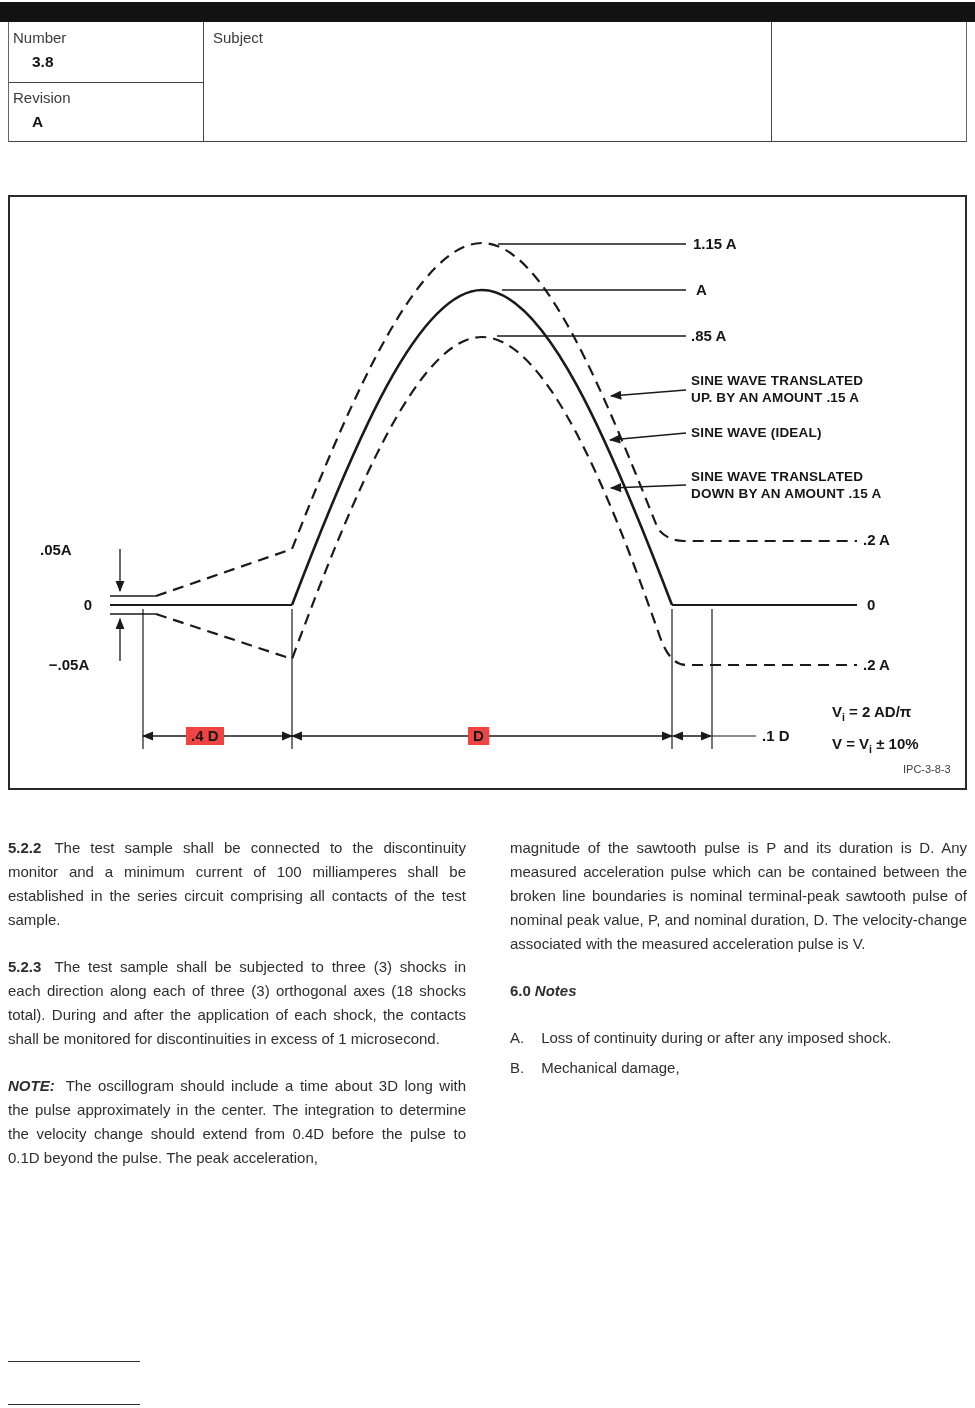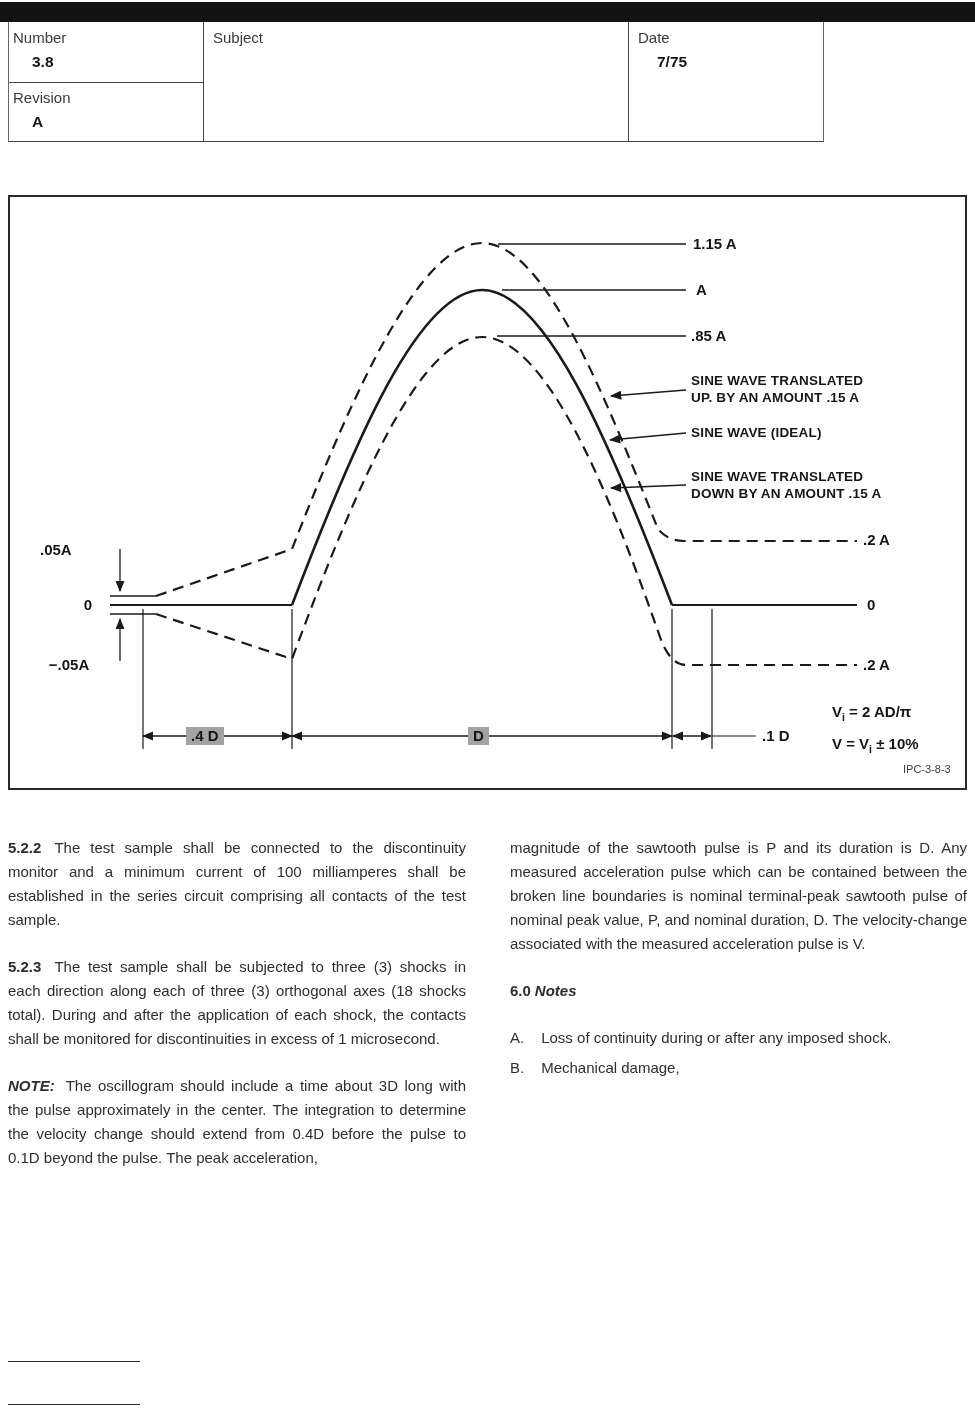--- a/index.html
+++ b/index.html
@@ -4,21 +4,21 @@
 <style>
   html,body { margin:0; padding:0; background:#ffffff; }
   .page {
     position:relative; width:975px; height:1408px; background:#ffffff;
     font-family:"Liberation Sans", sans-serif; color:#2e2e2e; overflow:hidden;
   }
   .topbar { position:absolute; top:2px; left:0; width:975px; height:20px; background:#121212; }
 
   
   .hdr {
-    position:absolute; top:22px; left:8px; width:816px; height:120px;
+    position:absolute; top:22px; left:8px; width:959px; height:120px;
     border-left:1px solid #666; border-right:1px solid #666; border-bottom:1px solid #444;
     display:grid; grid-template-columns:195px 1fr 194px; box-sizing:border-box;
   }
   .hdr-left { border-right:1px solid #444; display:flex; flex-direction:column; }
   .hdr-cell-top { height:61px; border-bottom:1px solid #444; padding:7px 0 0 4px; box-sizing:border-box; }
   .hdr-cell-bot { flex:1; padding:6px 0 0 4px; }
   .hdr-mid { border-right:1px solid #444; padding:7px 0 0 9px; }
   .hdr-right { padding:7px 0 0 9px; }
   .hdr-label { font-size:15px; color:#3a3a3a; }
   .hdr-value { font-size:15.5px; font-weight:700; color:#141414; margin-top:7px; margin-left:19px; }
@@ -27,21 +27,21 @@
   .figure {
     position:absolute; top:195px; left:8px; width:959px; height:595px;
     border:2px solid #2a2a2a; box-sizing:border-box;
   }
   .figure svg { position:absolute; top:0; left:0; width:100%; height:100%; }
   .fig-label {
     position:absolute; font-weight:700; font-size:15px; color:#161616;
     white-space:nowrap; line-height:18px;
   }
   .fig-callout { font-size:13.5px; line-height:17px; letter-spacing:0.2px; }
-  .dim-label { background:#a3a3a3; padding:0 5px; }
+  .dim-label { background:#ef4444; padding:0 5px; }
   .formula { font-size:15px; }
   .formula sub { font-size:10.5px; }
   .fig-id { position:absolute; font-size:11px; color:#3c3c3c; font-weight:400; }
 
   
   .body-text {
     position:absolute; top:836px; left:8px; width:959px;
     display:flex; gap:44px;
   }
   .col { width:458px; }
@@ -70,24 +70,20 @@
         <div class="hdr-label">Number</div>
         <div class="hdr-value">3.8</div>
       </div>
       <div class="hdr-cell-bot">
         <div class="hdr-label">Revision</div>
         <div class="hdr-value">A</div>
       </div>
     </div>
     <div class="hdr-mid">
       <div class="hdr-label">Subject</div>
-    </div>
-    <div class="hdr-right">
-      <div class="hdr-label">Date</div>
-      <div class="hdr-value">7/75</div>
     </div>
   </div>
 
   <div class="figure">
     <svg viewBox="0 0 955 591">
       <defs>
         <marker id="arr" viewBox="0 0 10 8" refX="9" refY="4" markerWidth="9" markerHeight="7" orient="auto-start-reverse">
           <path d="M0 0 L10 4 L0 8 z" fill="#1a1a1a"></path>
         </marker>
       </defs>

